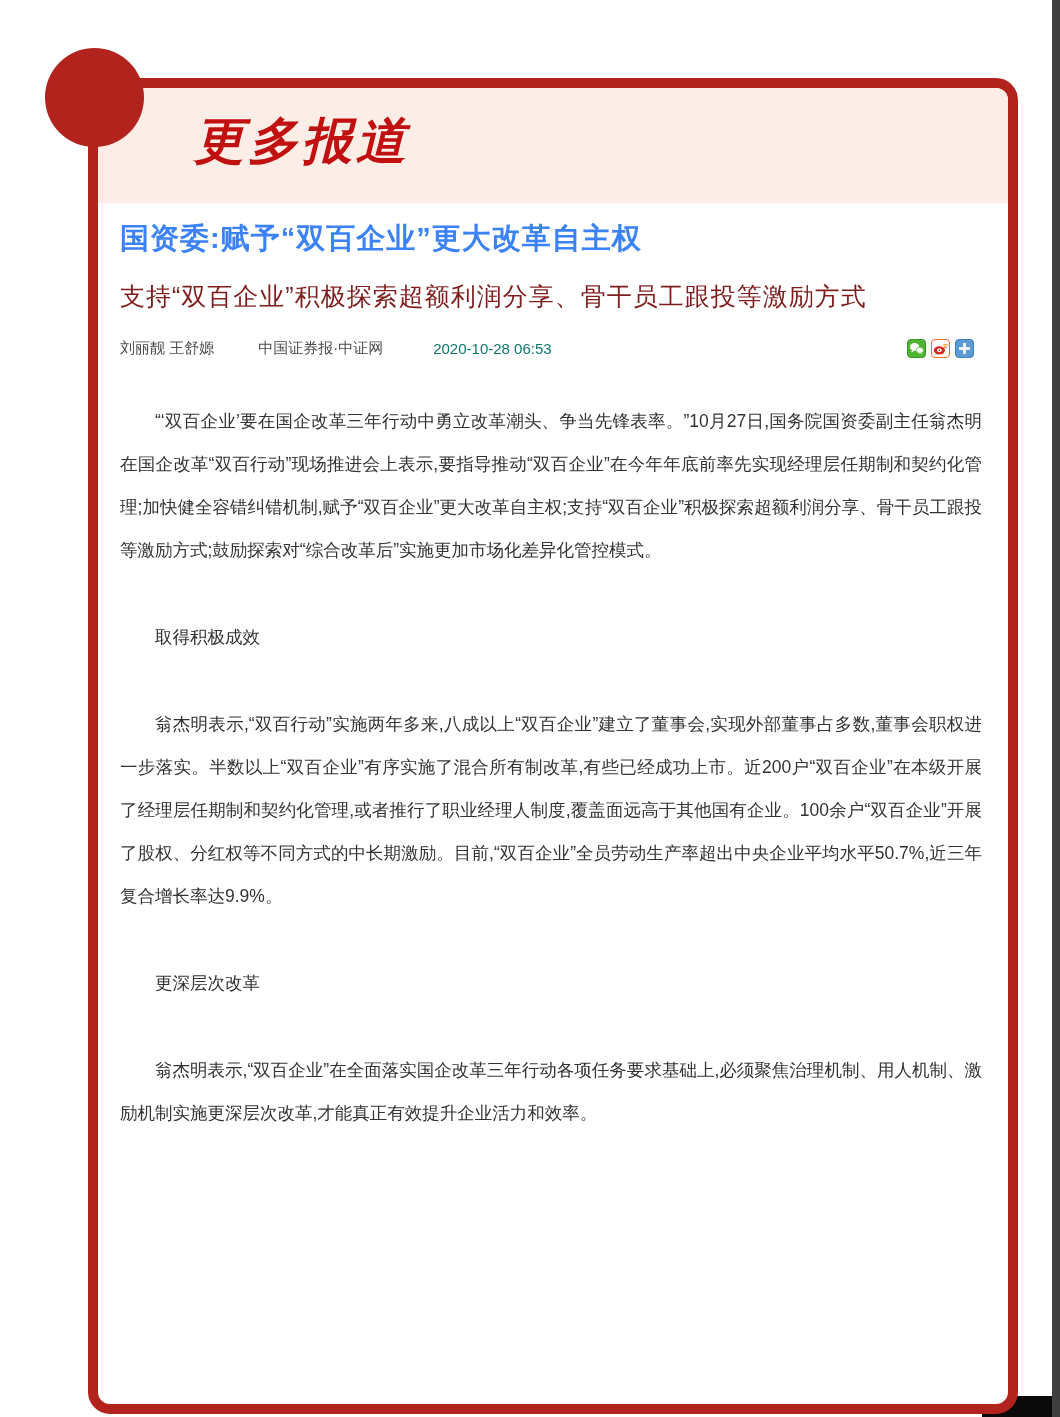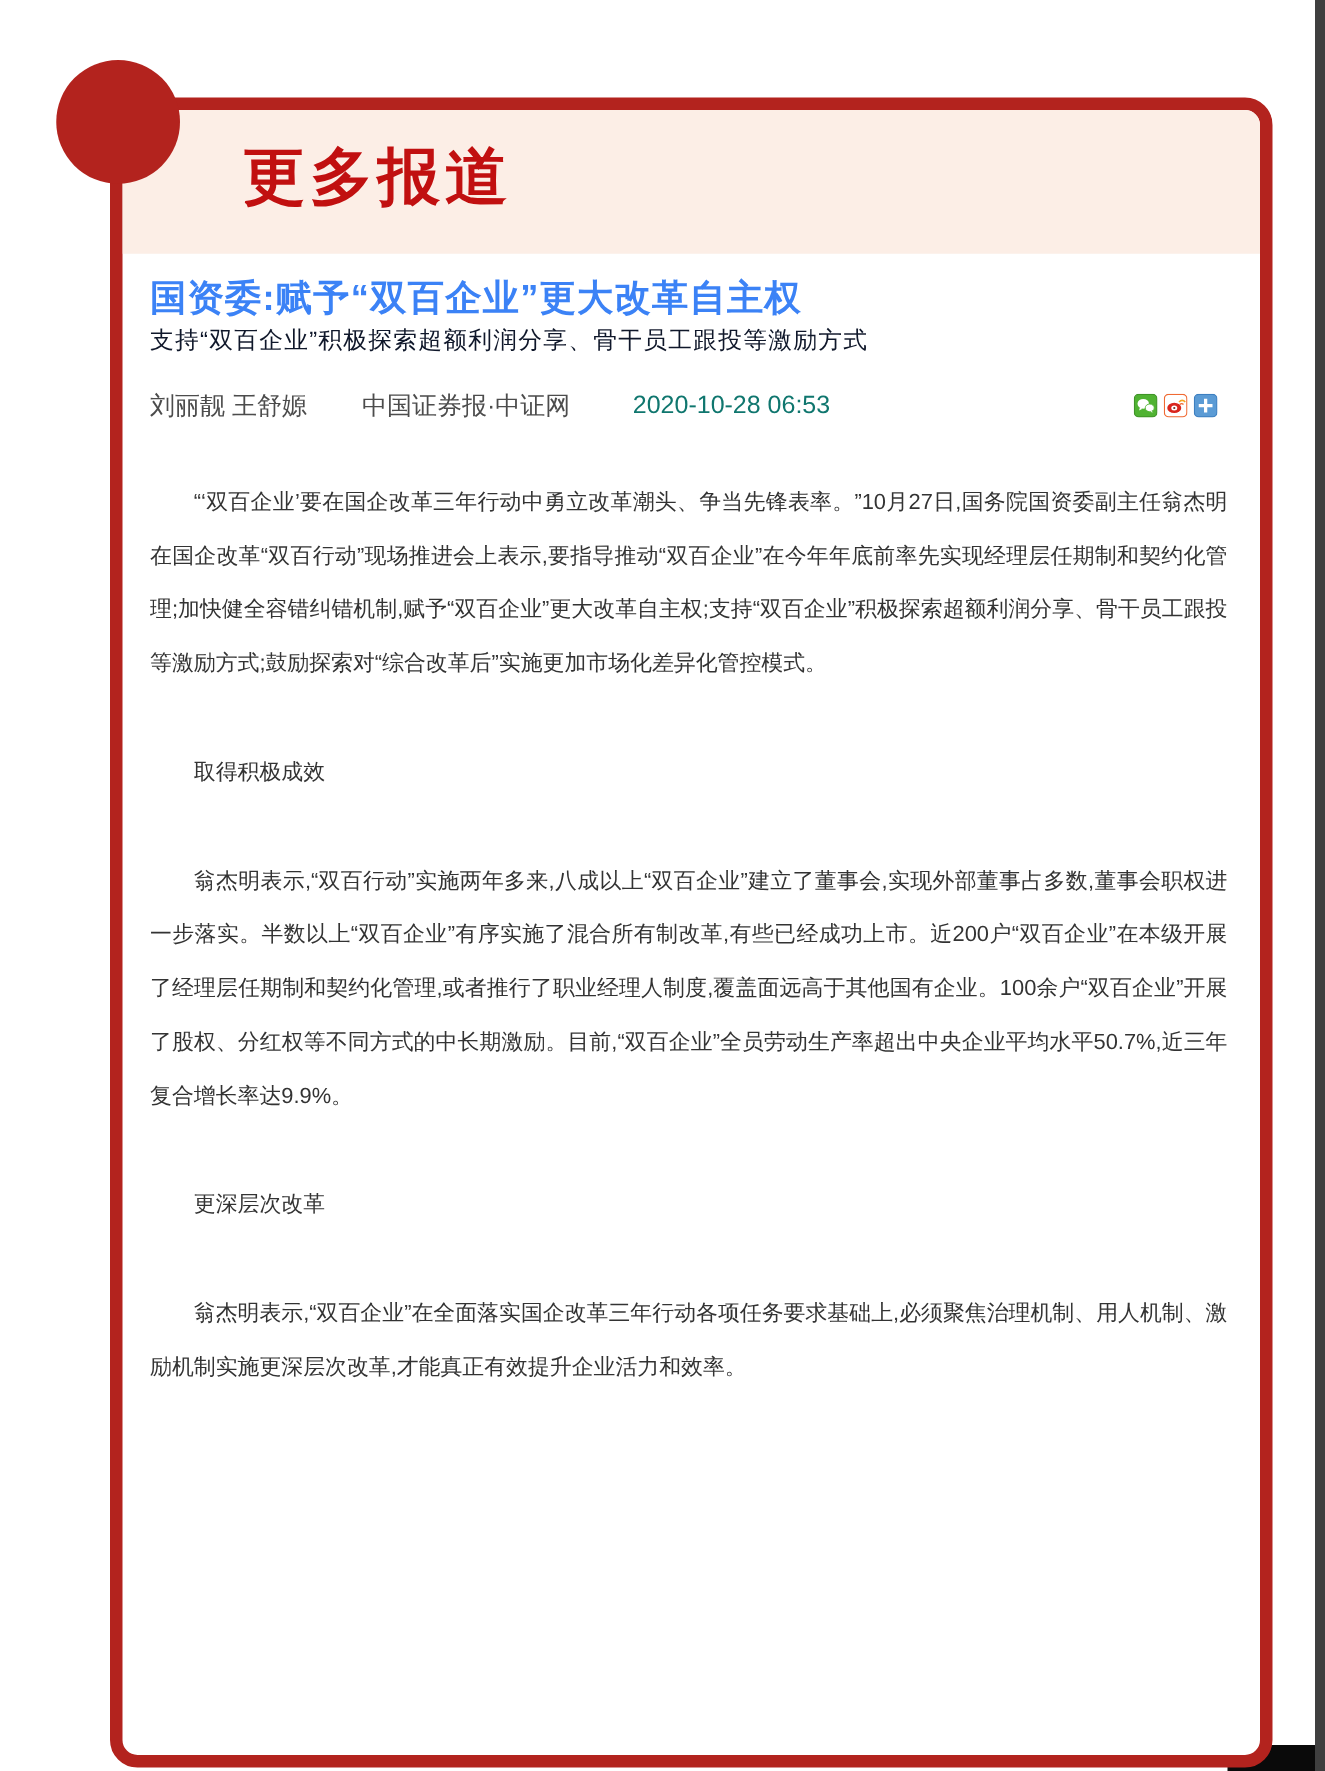--- a/index.html
+++ b/index.html
@@ -27,39 +27,39 @@
     border-radius:50%; background:#b3231e; z-index:4;
   }
   
   .frame {
     position:absolute; left:88px; top:78px; width:930px; height:1336px;
     border:10px solid #b3231e;
     border-radius:22px; border-top-left-radius:0;
     background:#ffffff; overflow:hidden; z-index:2;
   }
   .banner {
-    height:115px; background:#fceee6;
+    height:115px; background:#fceee6;font-style:italic;
   }
   .banner-title {
     padding:20px 0 0 96px;
     font-size:50px; font-weight:bold; letter-spacing:4px;
     color:#c11010;
   }
   .content {
     padding:16px 20px 0 22px;
   }
   .article-title {
     font-size:29px; font-weight:bold; color:#3b82f6; letter-spacing:1px;
   }
   .article-subtitle {
-    font-size:19px; color:#0f172a; letter-spacing:1px;
+    margin-top:21px; font-size:25px; color:#7f1d1d; letter-spacing:1px;
   }
   .meta-row {
     margin-top:26px; display:flex; align-items:center;
-    font-size:20px; color:#4c4c4c;
+    font-size:15px; color:#4c4c4c;
   }
   .meta-source { margin-left:44px; }
   .meta-date { margin-left:50px; color:#0f766e; }
   .share-icons { margin-left:auto; display:flex; align-items:center; gap:5px; padding-right:14px; }
   .share-icons svg { display:block; cursor:pointer; }
   .body-text {
     margin-top:42px; padding-right:6px;
     font-size:17.5px; line-height:43px; color:#333333;
     text-align:justify;
   }

